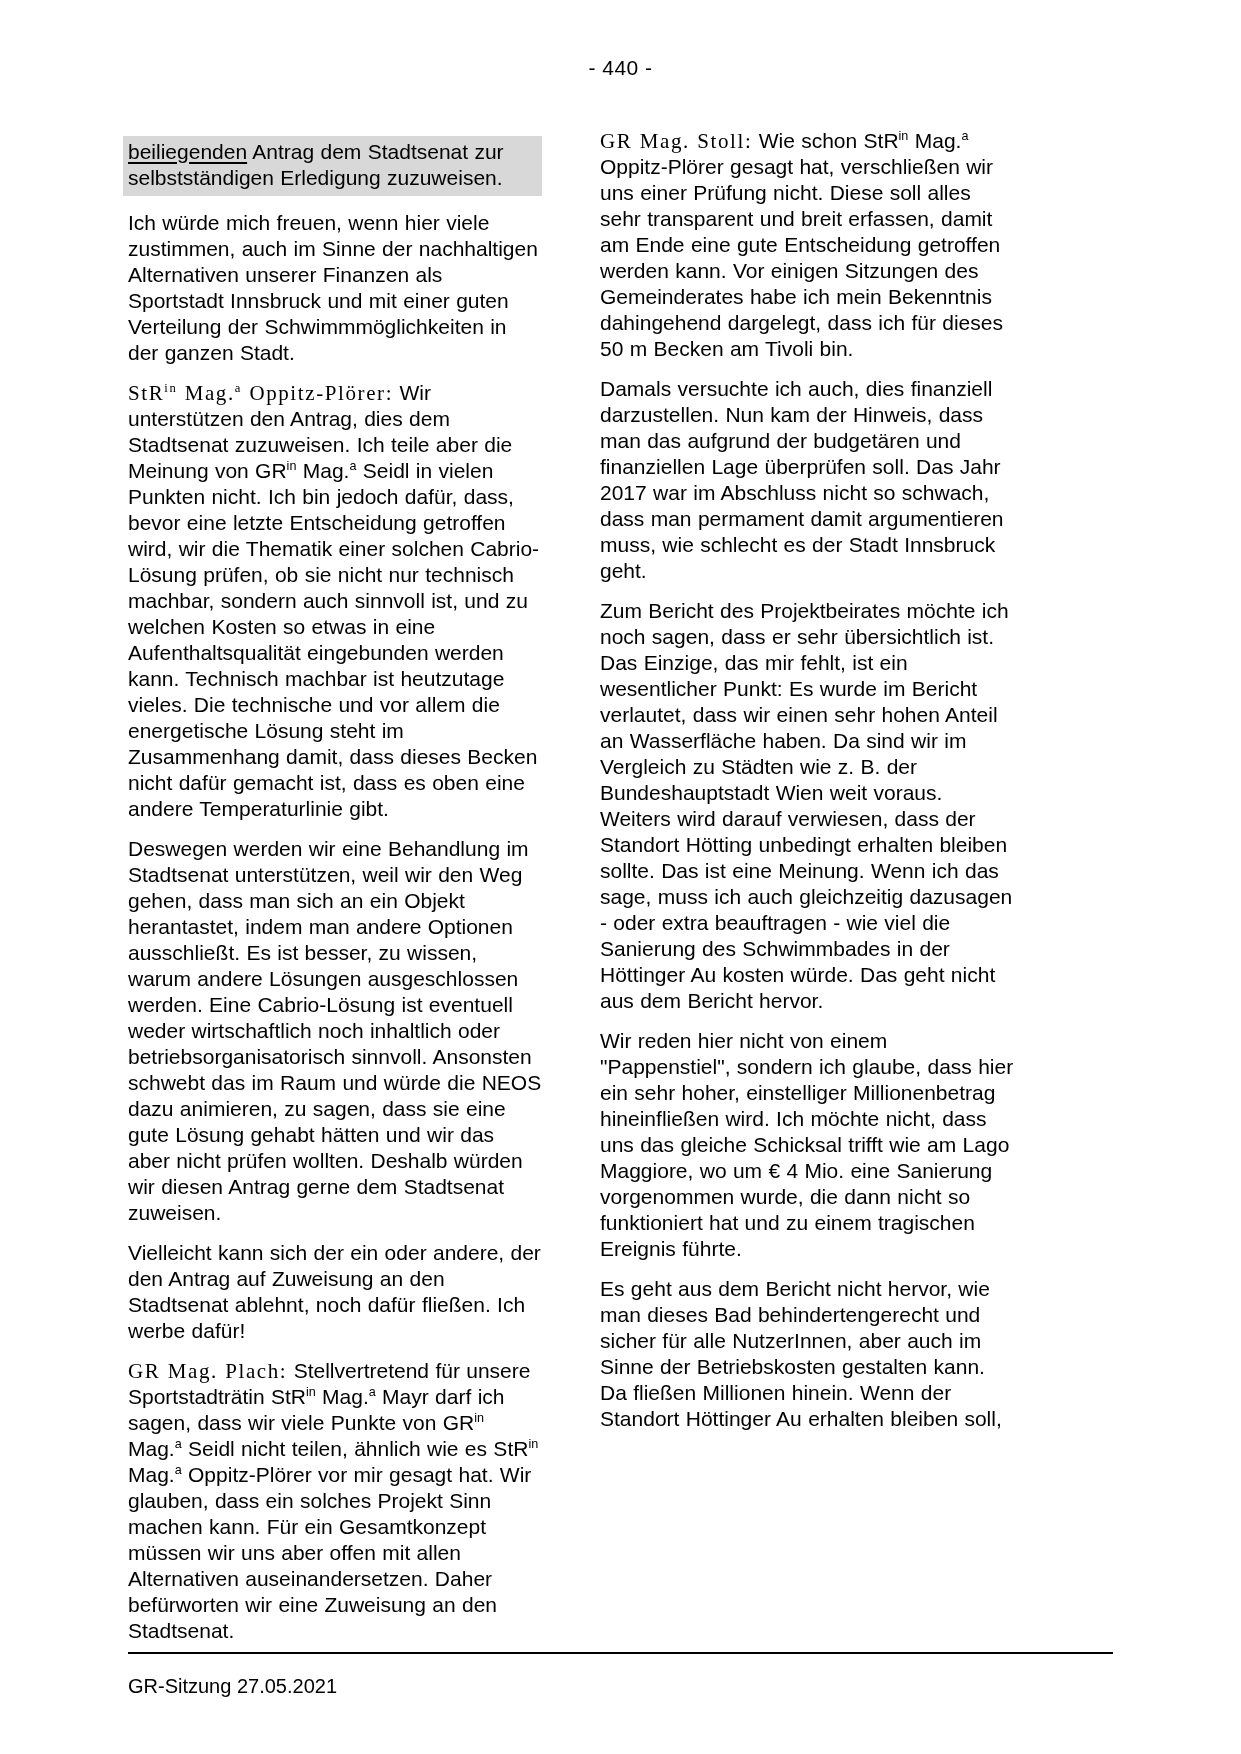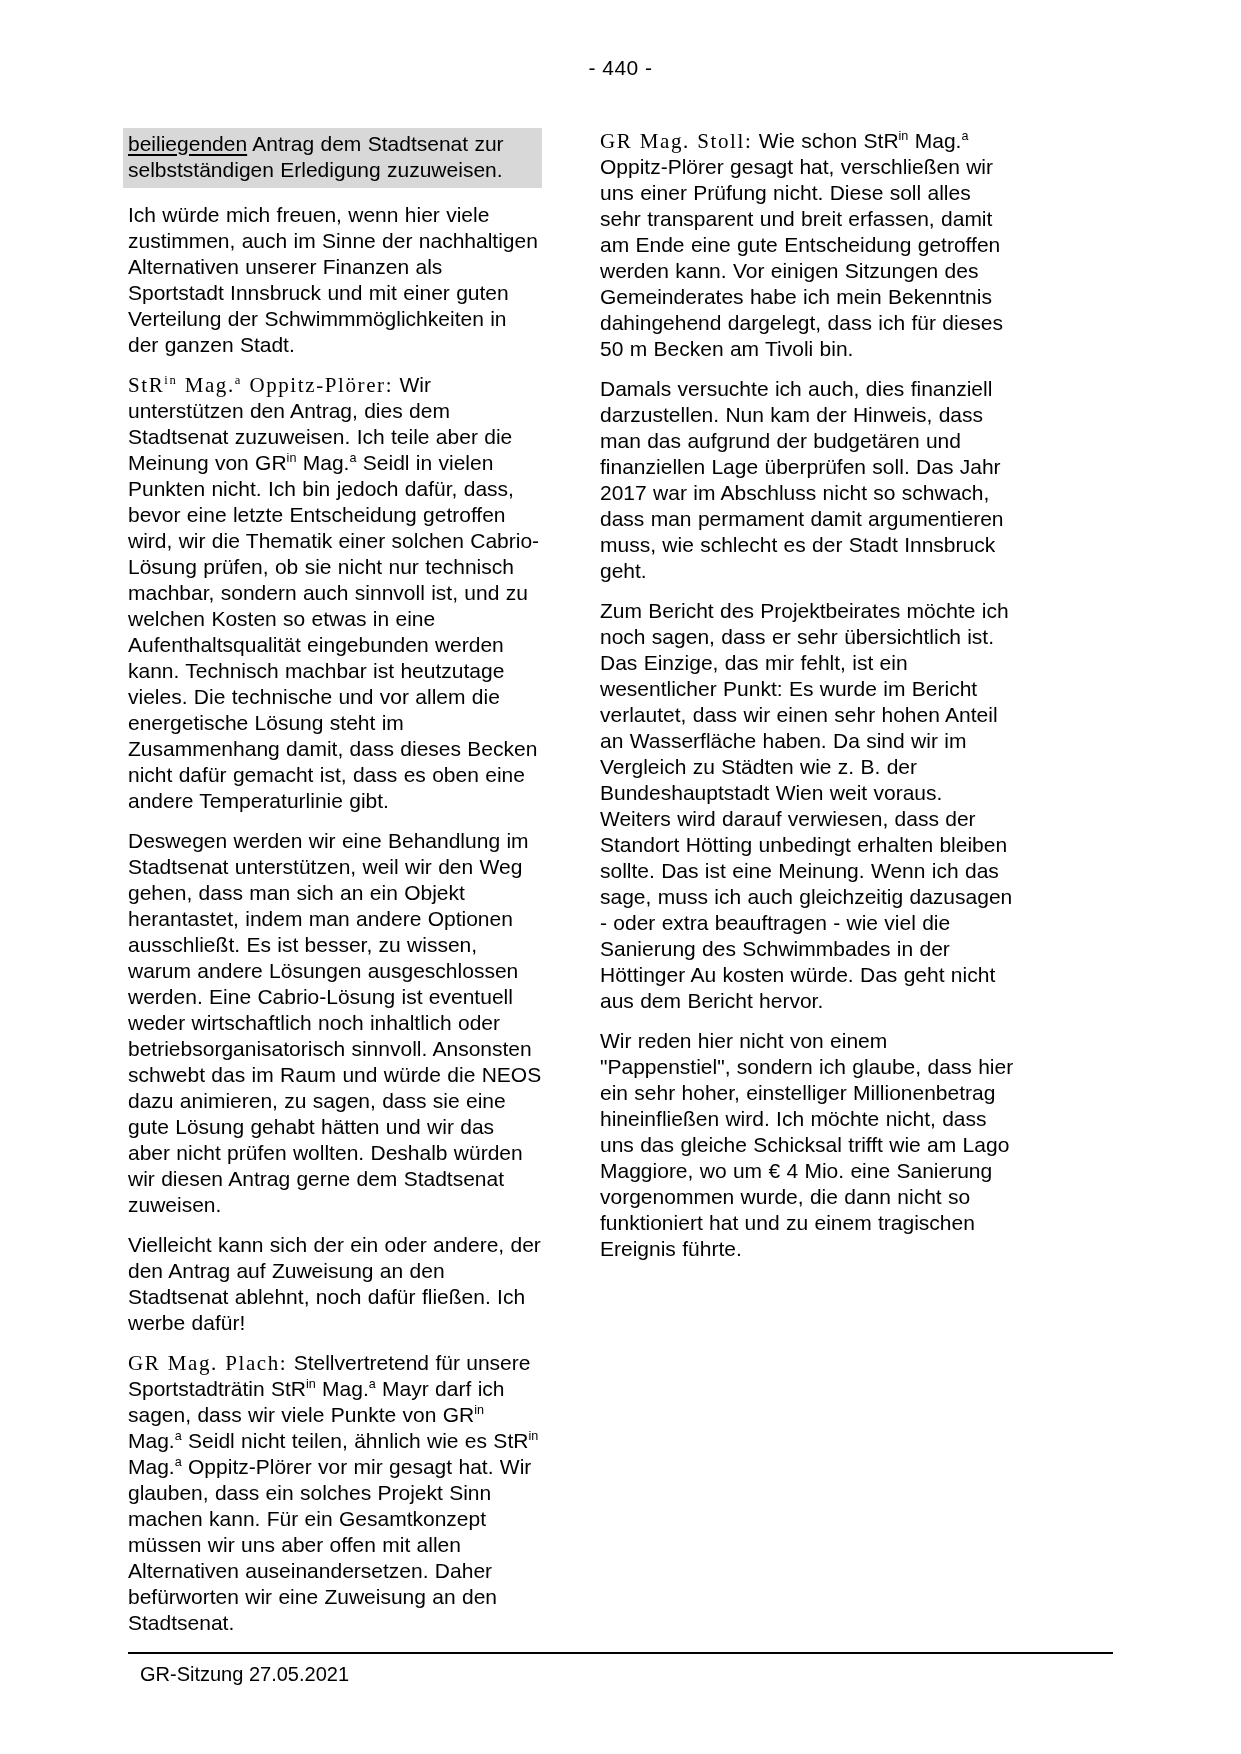--- a/index.html
+++ b/index.html
@@ -64,42 +64,42 @@
     font-family: Liberation Serif, serif;
   }
   .footer {
     position: absolute;
     left: 128px;
     top: 1652px;
     width: 985px;
     border-top: 2px solid #000000;
   }
   .footer-text {
-    padding-top: 9px;
+    padding-top: 21px;
     font-size: 20px;
-    margin-left: 12px;
   }
 </style>
 </head>
 <body>
 
 <div class="page-number">- 440 -</div>
 
 <div class="columns">
   <div class="col" id="col-left">
-      <div class="para highlight" style="background: rgb(216, 216, 216);"><u>beiliegenden</u> Antrag dem Stadtsenat zur selbstständigen Erledigung zuzuweisen.</div>
+      <div class="para highlight" style="background: rgb(216, 216, 216); margin-top: 8px;"><u>beiliegenden</u> Antrag dem Stadtsenat zur selbstständigen Erledigung zuzuweisen.</div>
       <div class="para">Ich würde mich freuen, wenn hier viele zustimmen, auch im Sinne der nachhaltigen Alternativen unserer Finanzen als Sportstadt Innsbruck und mit einer guten Verteilung der Schwimmmöglichkeiten in der ganzen Stadt.</div>
       <div class="para"><span class="sperr">StR<sup>in</sup> Mag.<sup>a</sup> Oppitz-Plörer:</span> Wir unterstützen den Antrag, dies dem Stadtsenat zuzuweisen. Ich teile aber die Meinung von GR<sup>in</sup> Mag.<sup>a</sup> Seidl in vielen Punkten nicht. Ich bin jedoch dafür, dass, bevor eine letzte Entscheidung getroffen wird, wir die Thematik einer solchen Cabrio-Lösung prüfen, ob sie nicht nur technisch machbar, sondern auch sinnvoll ist, und zu welchen Kosten so etwas in eine Aufenthaltsqualität eingebunden werden kann. Technisch machbar ist heutzutage vieles. Die technische und vor allem die energetische Lösung steht im Zusammenhang damit, dass dieses Becken nicht dafür gemacht ist, dass es oben eine andere Temperaturlinie gibt.</div>
       <div class="para">Deswegen werden wir eine Behandlung im Stadtsenat unterstützen, weil wir den Weg gehen, dass man sich an ein Objekt herantastet, indem man andere Optionen ausschließt. Es ist besser, zu wissen, warum andere Lösungen ausgeschlossen werden. Eine Cabrio-Lösung ist eventuell weder wirtschaftlich noch inhaltlich oder betriebsorganisatorisch sinnvoll. Ansonsten schwebt das im Raum und würde die NEOS dazu animieren, zu sagen, dass sie eine gute Lösung gehabt hätten und wir das aber nicht prüfen wollten. Deshalb würden wir diesen Antrag gerne dem Stadtsenat zuweisen.</div>
       <div class="para">Vielleicht kann sich der ein oder andere, der den Antrag auf Zuweisung an den Stadtsenat ablehnt, noch dafür fließen. Ich werbe dafür!</div>
       <div class="para"><span class="sperr">GR Mag. Plach:</span> Stellvertretend für unsere Sportstadträtin StR<sup>in</sup> Mag.<sup>a</sup> Mayr darf ich sagen, dass wir viele Punkte von GR<sup>in</sup> Mag.<sup>a</sup> Seidl nicht teilen, ähnlich wie es StR<sup>in</sup> Mag.<sup>a</sup> Oppitz-Plörer vor mir gesagt hat. Wir glauben, dass ein solches Projekt Sinn machen kann. Für ein Gesamtkonzept müssen wir uns aber offen mit allen Alternativen auseinandersetzen. Daher befürworten wir eine Zuweisung an den Stadtsenat.</div>
     </div>
   <div class="col" id="col-right">
       <div class="para"><span class="sperr">GR Mag. Stoll:</span> Wie schon StR<sup>in</sup> Mag.<sup>a</sup> Oppitz-Plörer gesagt hat, verschließen wir uns einer Prüfung nicht. Diese soll alles sehr transparent und breit erfassen, damit am Ende eine gute Entscheidung getroffen werden kann. Vor einigen Sitzungen des Gemeinderates habe ich mein Bekenntnis dahingehend dargelegt, dass ich für dieses 50 m Becken am Tivoli bin.</div>
       <div class="para">Damals versuchte ich auch, dies finanziell darzustellen. Nun kam der Hinweis, dass man das aufgrund der budgetären und finanziellen Lage überprüfen soll. Das Jahr 2017 war im Abschluss nicht so schwach, dass man permament damit argumentieren muss, wie schlecht es der Stadt Innsbruck geht.</div>
       <div class="para">Zum Bericht des Projektbeirates möchte ich noch sagen, dass er sehr übersichtlich ist. Das Einzige, das mir fehlt, ist ein wesentlicher Punkt: Es wurde im Bericht verlautet, dass wir einen sehr hohen Anteil an Wasserfläche haben. Da sind wir im Vergleich zu Städten wie z. B. der Bundeshauptstadt Wien weit voraus. Weiters wird darauf verwiesen, dass der Standort Hötting unbedingt erhalten bleiben sollte. Das ist eine Meinung. Wenn ich das sage, muss ich auch gleichzeitig dazusagen - oder extra beauftragen - wie viel die Sanierung des Schwimmbades in der Höttinger Au kosten würde. Das geht nicht aus dem Bericht hervor.</div>
       <div class="para">Wir reden hier nicht von einem "Pappenstiel", sondern ich glaube, dass hier ein sehr hoher, einstelliger Millionenbetrag hineinfließen wird. Ich möchte nicht, dass uns das gleiche Schicksal trifft wie am Lago Maggiore, wo um € 4 Mio. eine Sanierung vorgenommen wurde, die dann nicht so funktioniert hat und zu einem tragischen Ereignis führte.</div>
+      <div class="para">Es geht aus dem Bericht nicht hervor, wie man dieses Bad behindertengerecht und sicher für alle NutzerInnen, aber auch im Sinne der Betriebskosten gestalten kann. Da fließen Millionen hinein. Wenn der Standort Höttinger Au erhalten bleiben soll,</div>
     </div>
 </div>
 
 <div class="footer">
   <div class="footer-text">GR-Sitzung 27.05.2021</div>
 </div>
 
 </body></html>

